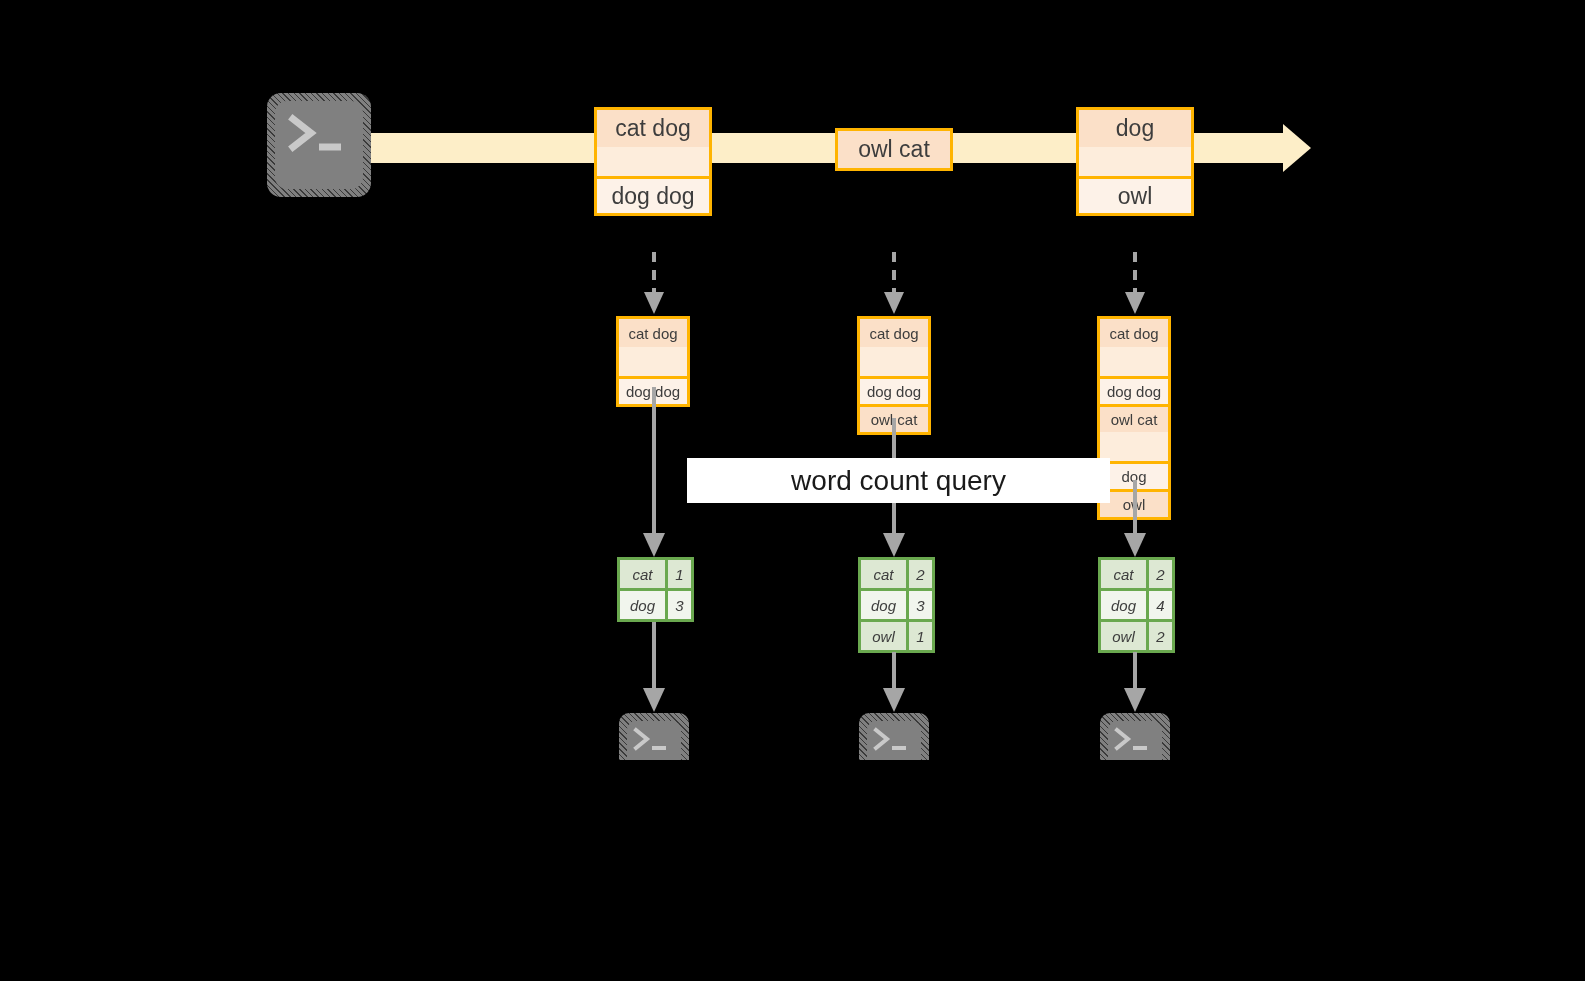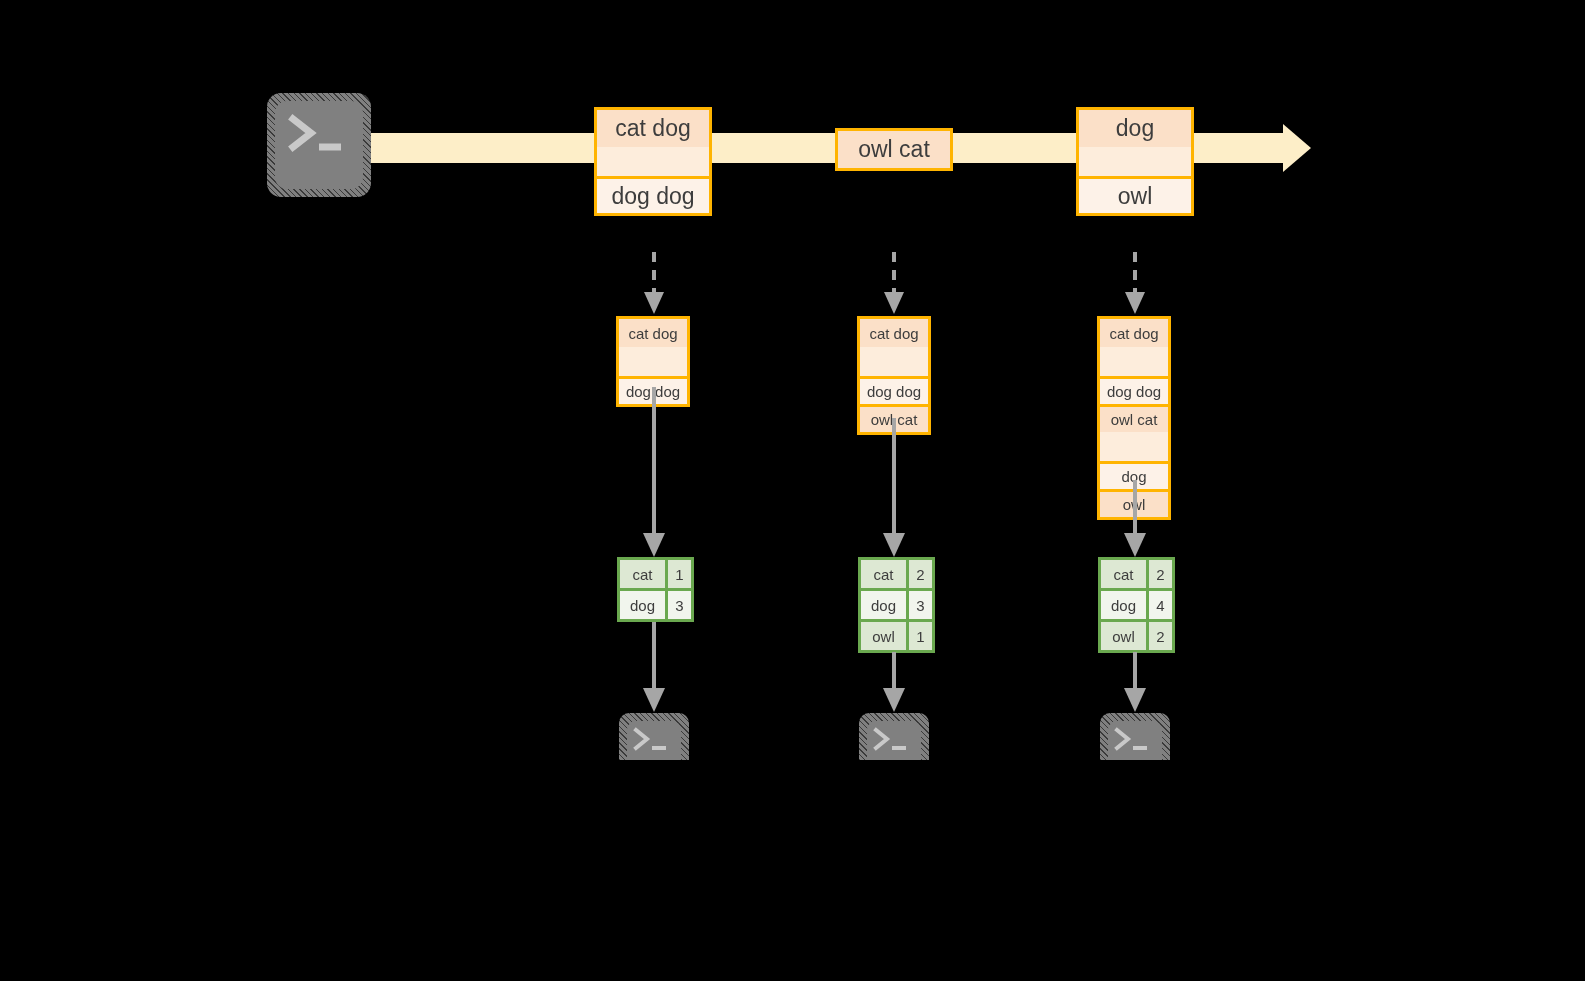--- a/index.html
+++ b/index.html
@@ -115,20 +115,21 @@
   }
   .gtable .grow + .grow { border-top: 3px solid #6aa84f; }
   .gtable .gcell {
     box-sizing: border-box;
     display: flex;
     align-items: center;
     justify-content: center;
     color: #3d3d3d;
     font-size: 15px;
     white-space: nowrap;
+    font-style: italic;
   }
   .gtable .gcell.word  { width: 45px; }
   .gtable .gcell.count { width: 26px; border-left: 3px solid #6aa84f; }
   .gtable .grow.dark  .gcell { background: #dde8d3; }
   .gtable .grow.light .gcell { background: #f1f5ed; }
 
   .tbl-1 { left: 617px; top: 557px; width: 77px; }
   .tbl-2 { left: 858px; top: 557px; width: 77px; }
   .tbl-3 { left: 1098px; top: 557px; width: 77px; }
 
@@ -240,20 +241,21 @@
       <polygon points="0,115 22,115 11,139" fill="#a6a6a6"></polygon>
     </svg>
   </div>
   <div class="conn" style="left:1124px; top:480px;">
     <svg width="22" height="79" viewBox="0 0 22 79" aria-hidden="true">
       <line x1="11" y1="0" x2="11" y2="55" stroke="#a6a6a6" stroke-width="4"></line>
       <polygon points="0,53 22,53 11,77" fill="#a6a6a6"></polygon>
     </svg>
   </div>
 
+  <div class="query-label">word count query</div>
 
   <div class="gtable tbl-1">
     <div class="grow dark">
       <div class="gcell word">cat</div>
       <div class="gcell count">1</div>
     </div>
     <div class="grow light">
       <div class="gcell word">dog</div>
       <div class="gcell count">3</div>
     </div>

